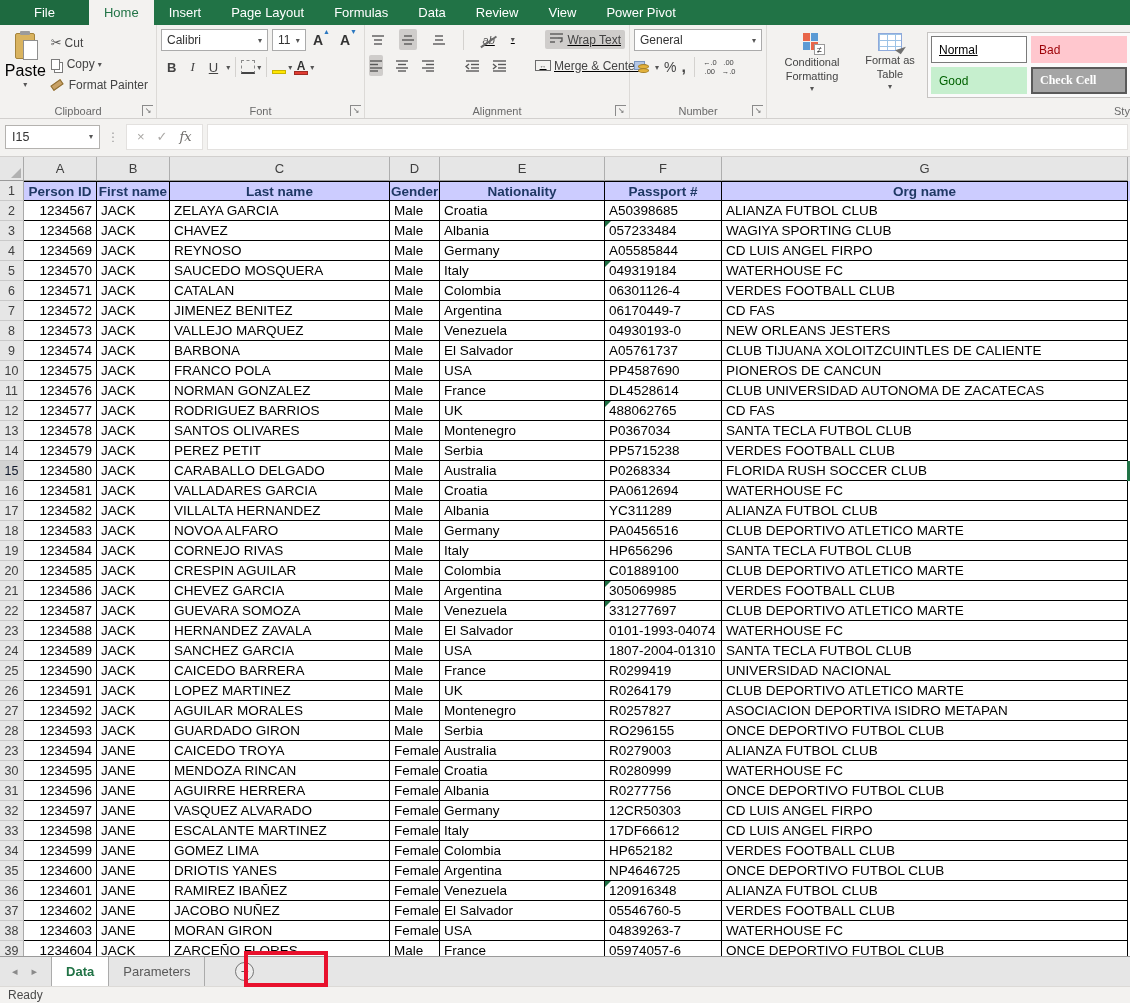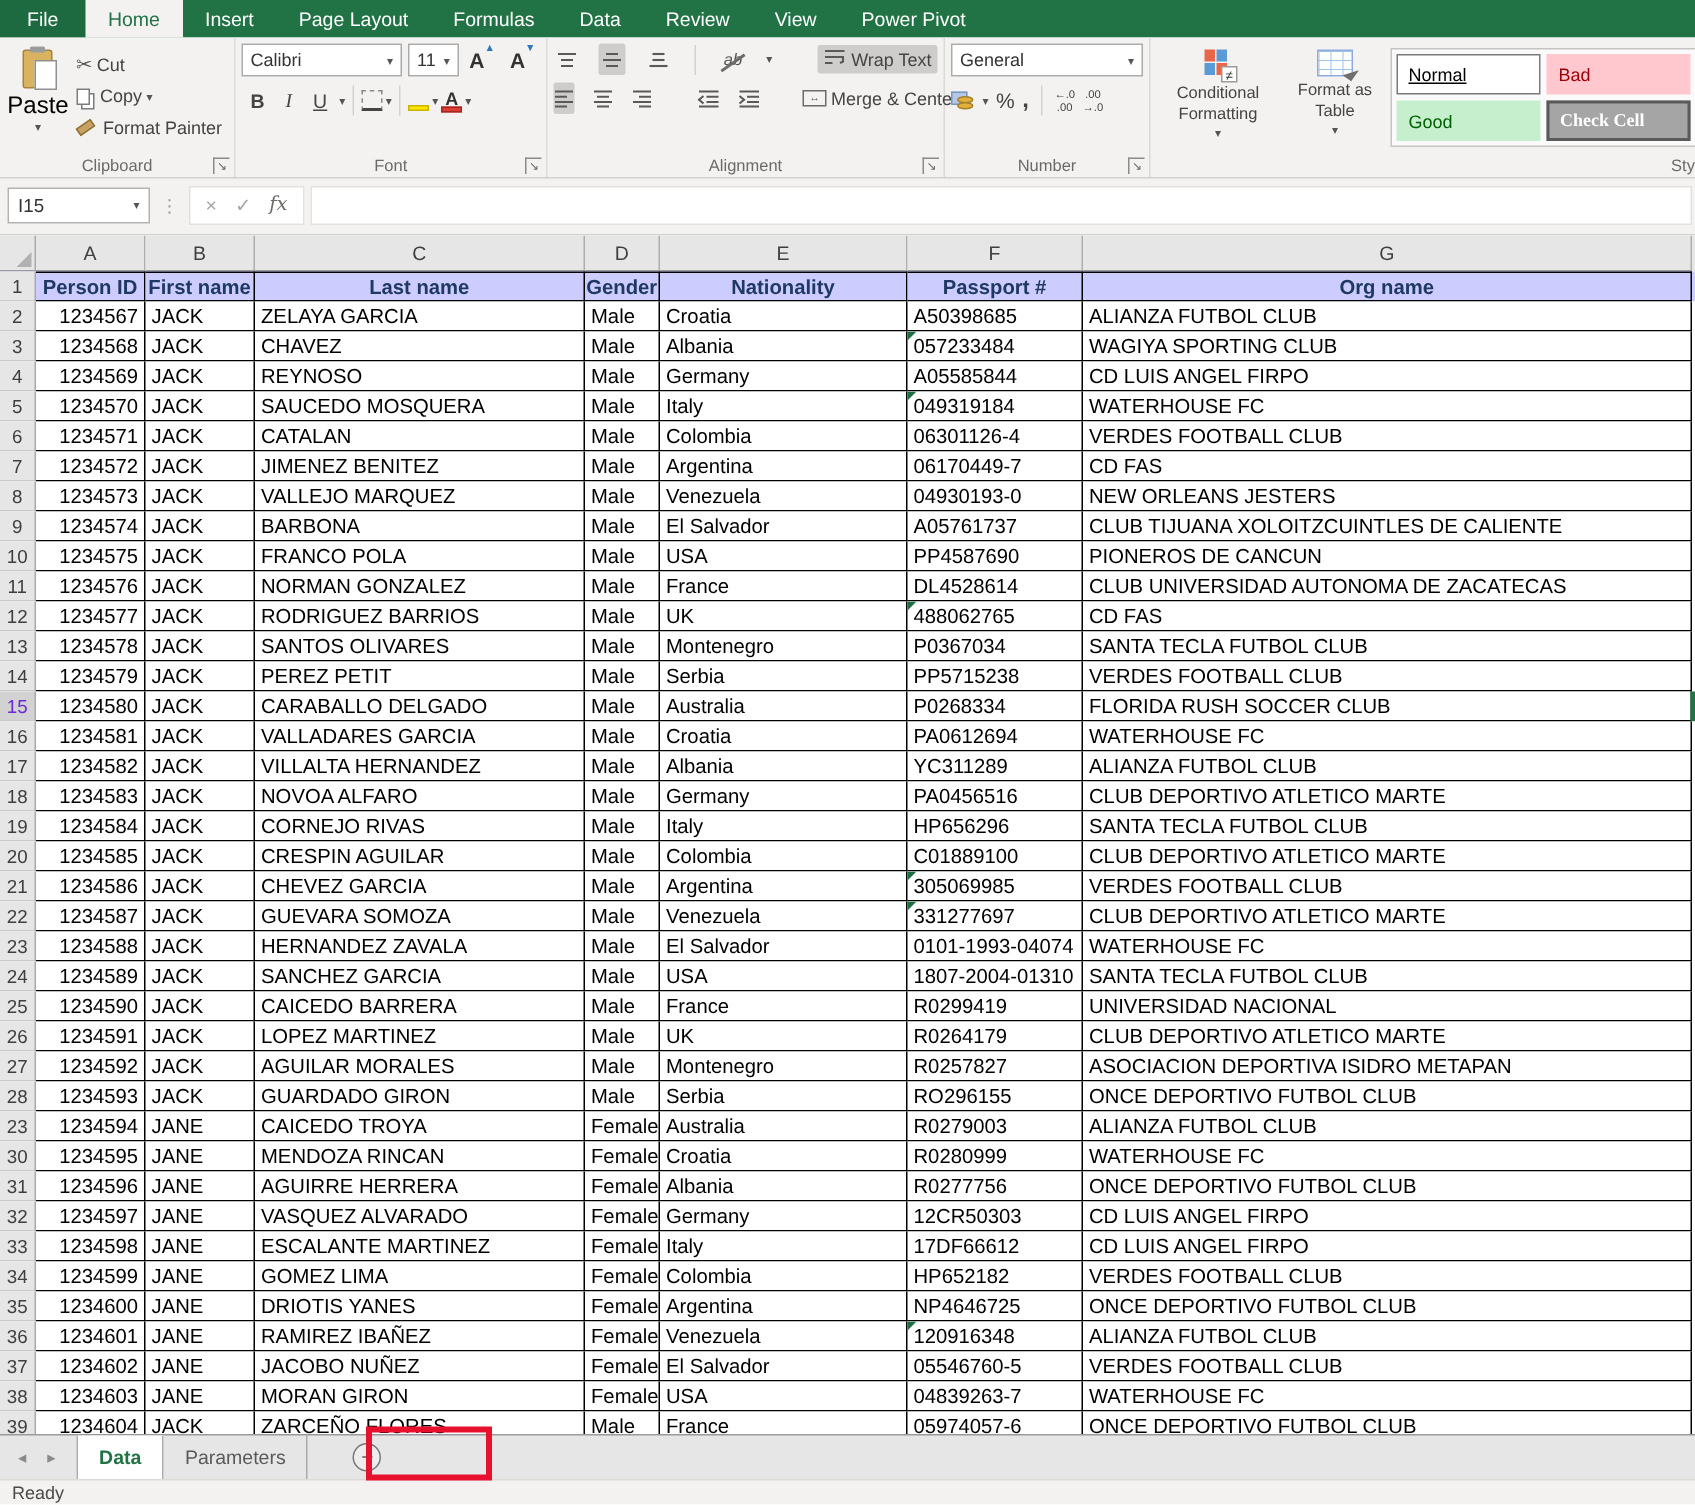--- a/index.html
+++ b/index.html
@@ -1,21 +1,21 @@
 <!DOCTYPE html>
 <html><head>
 <meta charset="utf-8">
 <style>
   * { margin:0; padding:0; box-sizing:border-box; }
   html,body { width:1130px; height:1003px; overflow:hidden; font-family:"Liberation Sans",sans-serif; background:#fff; position:relative; }
 
   
   .tabbar { height:25px; background:#217346; display:flex; align-items:stretch; color:#fff; font-size:13px; }
   .rtab { padding:0 15px; display:flex; align-items:center; cursor:default; white-space:nowrap; }
-  .rtab.file { background:#1e6a40; padding:0 18px; }
+  .rtab.file { background:#1e6a40; padding:0 34px; }
   .rtab.active { background:#f3f2f0; color:#217346; }
   .tellme { display:flex; align-items:center; gap:7px; margin-left:14px; color:#e8f1ec; font-size:13px; }
   .bulb { width:12px; height:16px; position:relative; }
   .bulb .globe { width:11px; height:11px; border:1.4px solid #dfeae4; border-radius:50%; }
   .bulb .base { width:5px; height:3px; border-top:1.4px solid #dfeae4; border-bottom:1.4px solid #dfeae4; margin:1px auto 0; }
 
   
   .ribbon { height:94px; background:#f3f2f0; display:flex; border-bottom:1px solid #d2d0ce; position:relative; }
   .rgroup { position:relative; border-right:1px solid #dcdad7; padding:4px 4px 16px 4px; display:flex; }
   .glabel { position:absolute; bottom:1px; left:0; right:0; text-align:center; font-size:11px; color:#6a6a6a; }
@@ -46,21 +46,21 @@
   .bd { font-weight:bold; } .it { font-style:italic; font-family:"Liberation Serif",serif; } .un { text-decoration:underline; }
   .bordericon { width:14px; height:14px; border:1px dashed #8a8a8a; border-bottom:2px solid #444; }
   .fillicon { width:14px; height:14px; position:relative; }
   .fillicon .can { width:11px; height:8px; background:#8d8d8d; transform:rotate(-20deg); margin:1px auto 0; }
   .fillicon .bar { position:absolute; bottom:0; left:0; width:14px; height:4px; background:#ffe600; border:1px solid #c9b400; }
   .fcicon { width:14px; height:16px; position:relative; text-align:center; font-size:12px; font-weight:bold; color:#333; }
   .fcicon .bar { position:absolute; bottom:0; left:0; width:14px; height:4px; background:#e03c32; border:1px solid #a02a22; }
   .vsep { width:1px; height:20px; background:#d4d2cf; margin:0 3px; }
 
   
-  .g-align .row1, .g-align .row2 { display:flex; align-items:center; gap:12px; }
+  .g-align .row1, .g-align .row2 { display:flex; align-items:center; gap:12px;text-decoration:underline; }
   .g-align .row2 { margin-top:5px; }
   .alico { width:22px; height:21px; display:flex; align-items:center; justify-content:center; border-radius:2px; cursor:pointer; }
   .alico.on { background:#cfcdcb; }
   .orient { position:relative; font-size:11px; font-style:italic; color:#555; padding:2px 4px; }
   .orient::after { content:""; position:absolute; left:0; top:58%; width:19px; height:1.5px; background:#6b6b6b; transform:rotate(-35deg); }
 
   
   .g-num .row2 { display:flex; align-items:center; gap:5px; margin-top:6px; }
   .numfmt { width:128px; }
   .coins { position:relative; width:16px; height:14px; cursor:pointer; }
@@ -97,21 +97,21 @@
   .finput { flex:1; height:26px; background:#fff; border:1px solid #e3e1df; }
 
   
   .grid { height:799px; position:relative; background:#fff; overflow:hidden; font-size:13.5px; }
   .colhdr { display:flex; height:24px; background:#e6e6e6; }
   .cornercell { width:24px; height:24px; background:#e6e6e6; border-right:1px solid #a9a9a9; border-bottom:1px solid #9a9a9a; position:relative; }
   .cornercell::after { content:""; position:absolute; right:2px; bottom:2px; width:0; height:0; border-left:10px solid transparent; border-bottom:10px solid #b1b1b1; }
   .chcell { height:24px; border-right:1px solid #aeaeae; border-bottom:1px solid #9a9a9a; display:flex; align-items:center; justify-content:center; color:#3f3f3f; font-size:13px; background:#e6e6e6; }
   .grow { display:flex; height:20px; background:#fff; position:relative; }
   .rh { width:24px; background:#e6e6e6; border-right:1px solid #a9a9a9; border-bottom:1px solid #c9c9c9; display:flex; align-items:center; justify-content:center; font-size:12.5px; color:#3f3f3f; }
-  .rh.activerow { background:#d2d2d2; color:#6d28d9; }
+  .rh.activerow { background:#d2d2d2; color:#0f172a; }
   .cell { border-right:1px solid #000; border-bottom:1px solid #000; padding:0 4px; display:flex; align-items:center; white-space:nowrap; overflow:hidden; color:#000; position:relative; }
   .cell.num { justify-content:flex-end; }
   .hdr-row { background:#ccccff; }
   .hdr-row .cell { background:#ccccff; font-weight:bold; color:#1f3864; justify-content:center; border-top:1px solid #000; overflow:visible; }
   .c0{width:73px}.c1{width:73px}.c2{width:220px}.c3{width:50px}.c4{width:165px}.c5{width:117px}.c6{width:406px}
   .errtri { position:absolute; left:0; top:0; width:0; height:0; border-top:6px solid #1d6f42; border-right:6px solid transparent; }
   .activemark { position:absolute; right:0; top:0; width:3px; height:20px; background:#217346; }
 
   
   .sheetbar { height:30px; background:#e6e6e6; border-top:1px solid #9a9a9a; display:flex; align-items:stretch; font-size:13px; position:relative; }

